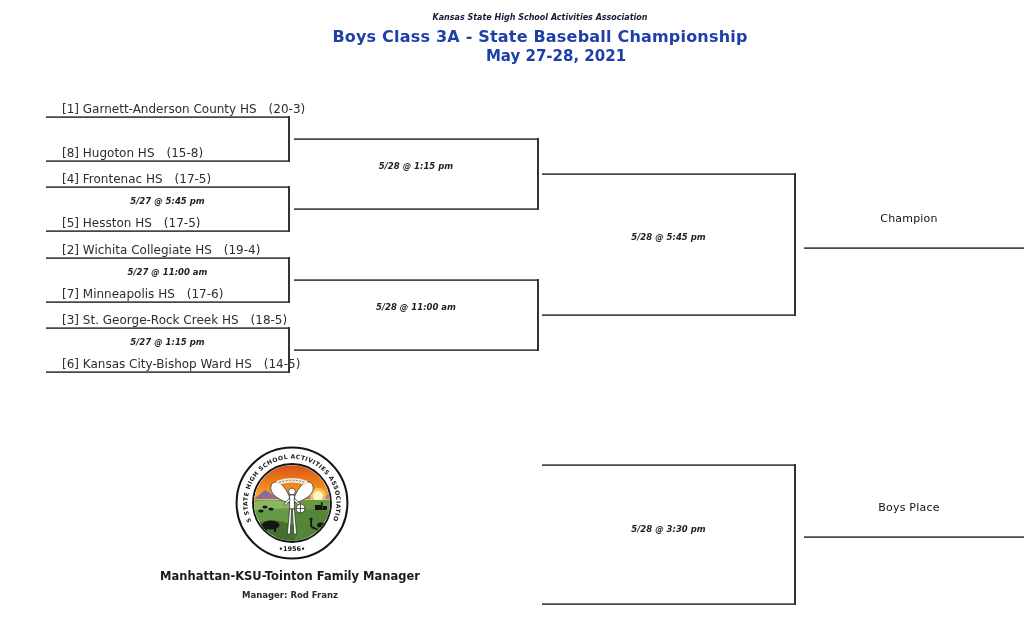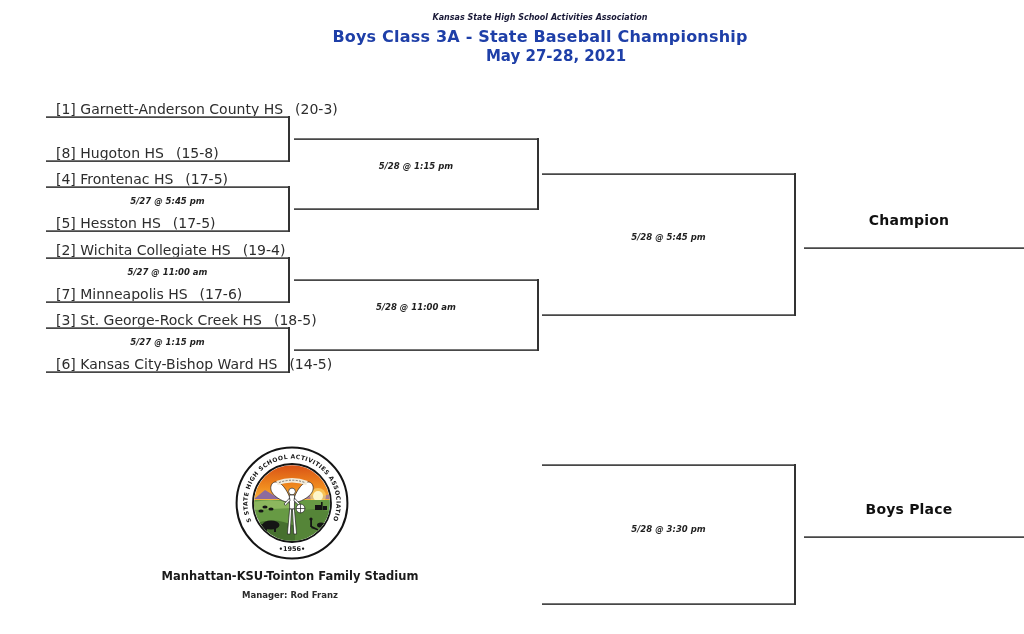--- a/index.html
+++ b/index.html
@@ -11,30 +11,30 @@
   .abs{position:absolute;}
   .ctr{text-align:center;}
   
   .assoc{left:0;top:13px;width:1024px;font-size:8px;font-weight:bold;font-style:italic;color:var(--header-navy);}
   .title{left:0;top:27px;width:1024px;font-size:16px;font-weight:bold;color:var(--title-blue);letter-spacing:.2px;}
   .dates{left:0;top:47px;width:980px;font-size:15px;font-weight:bold;color:var(--title-blue);padding-left:38px;}
   
   .hline{position:absolute;height:2px;background:linear-gradient(to bottom,#8d8d8d,#303030);}
   .vline{position:absolute;width:2px;background:#333;}
   
-  .team{position:absolute;left:28px;width:250px;height:13px;line-height:13px;
-        font-size:14px;color:var(--team-text);white-space:nowrap;}
+  .team{position:absolute;left:34px;width:250px;height:13px;line-height:13px;
+        font-size:12px;color:var(--team-text);white-space:nowrap;}
   .team .rec{margin-left:12px;}
   .gtime{position:absolute;height:12px;line-height:12px;font-size:8.5px;font-weight:bold;font-style:italic;
          color:var(--time-text);text-align:center;}
   .r1time{left:18px;width:243px;}
   .sftime{left:266px;width:244px;}
   .ftime{left:514px;width:253px;text-align:center;}
   .slot-label{position:absolute;left:766px;width:230px;text-align:center;
-              font-size:14px;font-weight:bold;color:#101010;letter-spacing:.2px;}
+              font-size:11px;font-weight:normal;color:#101010;letter-spacing:.2px;}
   
   .stadium{left:122px;top:569px;width:280px;font-size:11.5px;font-weight:bold;color:#1a1a1a;}
   .manager{left:122px;top:590px;width:280px;font-size:8.5px;font-weight:bold;color:#2a2a2a;text-align:center;}
   .logo-wrap{left:207px;top:446px;width:114px;height:114px;}
 </style>
 </head>
 <body>
 
 <div class="stage">
 
@@ -161,16 +161,16 @@
           <path d="M54.6,63 L52.4,88 L55.2,88 L56.6,63 Z"></path>
           <path d="M59.4,63 L61.6,88 L58.8,88 L57.4,63 Z"></path>
         </g>
 
         <path d="M42,37 Q57,31.5 72,37" stroke="#f2ead8" stroke-width="4.4" fill="none"></path>
         <path d="M44,36.6 Q57,31.8 70,36.6" stroke="#777" stroke-width="1" fill="none" stroke-dasharray="2,1.4"></path>
       </g>
     </svg>
   </div>
 
-  <div class="abs ctr stadium">Manhattan-KSU-Tointon Family Stadium</div>
+  <div class="abs ctr stadium">Manhattan-KSU-Tointon Family Manager</div>
   <div class="abs ctr manager">Manager: Rod Franz</div>
 
 </div>
 
 </body></html>

